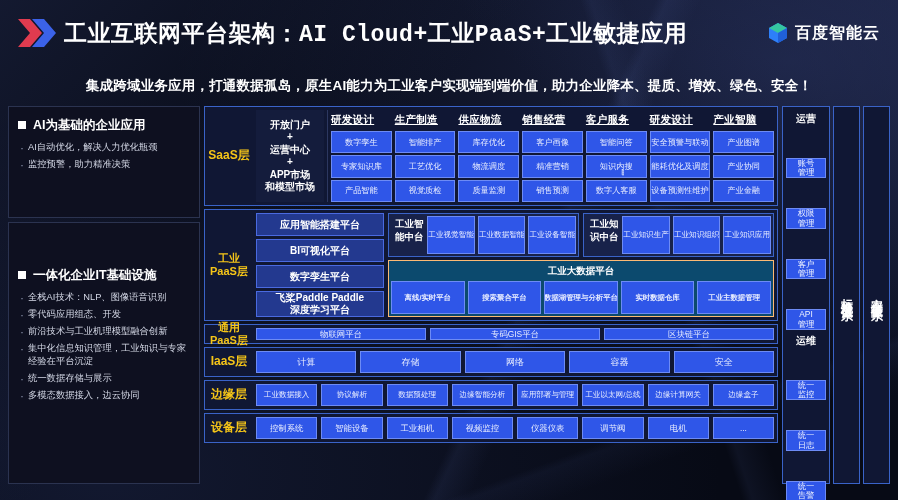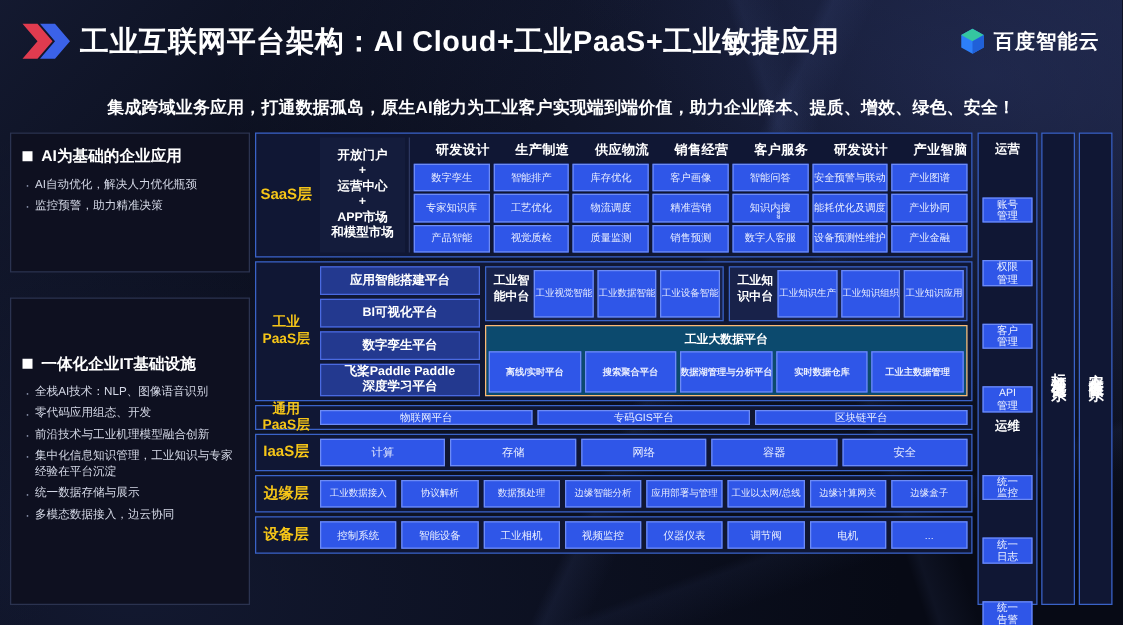--- a/index.html
+++ b/index.html
@@ -23,21 +23,21 @@
     content:""; position:absolute; inset:0; pointer-events:none;
     background:
       linear-gradient(115deg, transparent 58%, rgba(90,110,180,0.10) 59%, transparent 62%),
       linear-gradient(72deg, transparent 70%, rgba(90,110,180,0.09) 71%, transparent 74%),
       linear-gradient(160deg, transparent 80%, rgba(80,100,170,0.07) 81%, transparent 85%);
   }
 
   
   .header {
     position: relative; height: 66px; display: flex; align-items: center;
-    padding: 0 12px; z-index: 3;
+    padding: 0 12px; z-index: 3; font-family: Liberation Mono, monospace;
   }
   .logo-mark { width: 46px; height: 40px; flex: 0 0 46px; position: relative; }
   .header-title {
     font-size: 23px; font-weight: bold; color: #ffffff; letter-spacing: .5px;
     white-space: nowrap; margin-left: 6px;
   }
   .brand { margin-left: auto; display: flex; align-items: center; gap: 6px; padding-right: 6px; }
   .brand-cube { width: 22px; height: 22px; position: relative; }
   .brand-text { font-size: 16px; font-weight: bold; color: #fff; letter-spacing: 1px; }
 
@@ -50,21 +50,21 @@
     white-space: nowrap;
   }
 
   
   .body-area {
     position: relative; z-index: 3;
     display: flex; gap: 4px; padding: 0 8px 8px 8px; height: 386px;
   }
 
   
-  .left-col { width: 192px; flex: 0 0 192px; display: flex; flex-direction: column; gap: 20px; }
+  .left-col { width: 192px; flex: 0 0 192px; display: flex; flex-direction: column; gap: 4px; }
   .left-card {
     background: #0e1020; border: 1px solid #2b3350;
     padding: 10px 9px; position: relative;
   }
   .left-card.top { height: 112px; }
   .left-card.bottom { flex: 1; }
   .lc-title {
     display: flex; align-items: flex-start; gap: 7px;
     font-size: 12.5px; font-weight: bold; color: #ffffff; margin-bottom: 7px;
   }
@@ -97,22 +97,22 @@
   
   .saas-row { height: 100px; }
   .saas-grid { display: flex; gap: 3px; height: 100%; }
   .saas-portal {
     flex: 0 0 68px; display: flex; flex-direction: column; align-items: center;
     justify-content: center; color: #fff; font-size: 10px; font-weight: bold;
     line-height: 1.25; text-align: center; background: #141c3c;
   }
   .saas-col { flex: 1; display: flex; flex-direction: column; gap: 2px; min-width: 0; }
   .saas-head {
-    color: #ffffff; font-size: 10.5px; font-weight: bold; text-align: right;
-    padding: 3px 0 2px; letter-spacing: .3px;
+    color: #ffffff; font-size: 10.5px; font-weight: bold; text-align: left;
+    padding: 3px 0 2px; letter-spacing: .3px; text-decoration: underline;
   }
   .cell {
     background: #2f56e8; border: 1px solid #6d8bf5; color: #e8edff;
     font-size: 8.2px; text-align: center; display: flex; align-items: center;
     justify-content: center; flex: 1; white-space: nowrap; overflow: hidden;
   }
   .saas-col .cell { min-height: 14px; }
   .vdiv { width: 1px; background: #2c3760; flex: 0 0 1px; }
 
   

